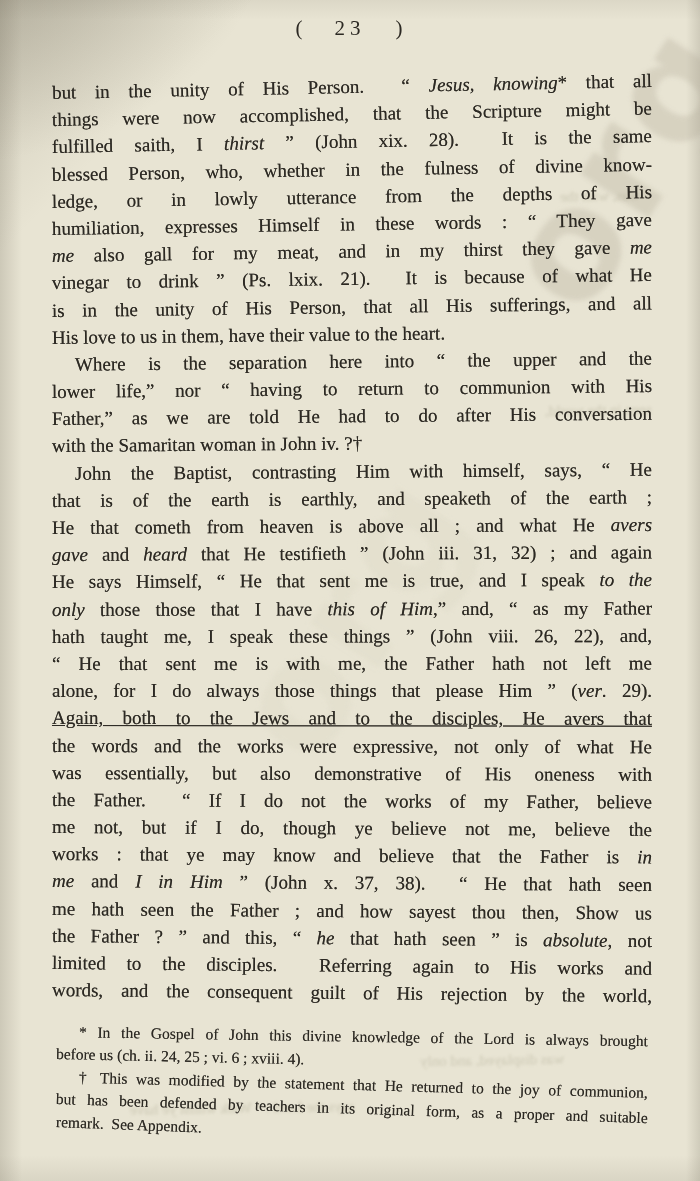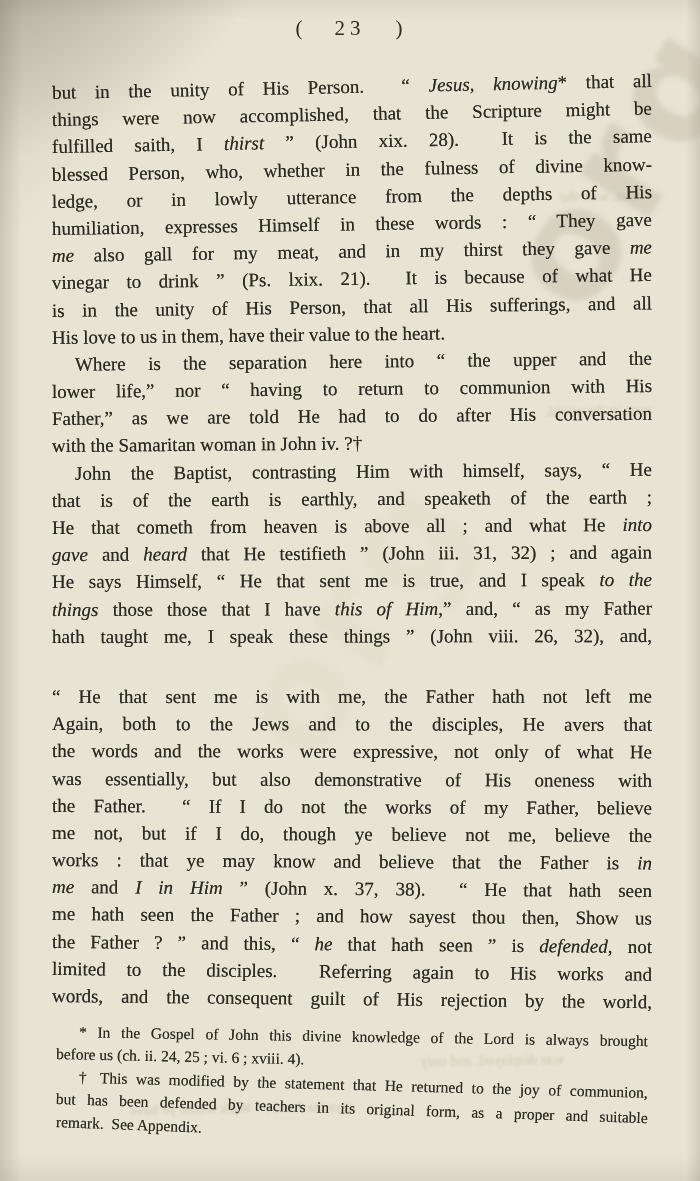--- a/index.html
+++ b/index.html
@@ -76,35 +76,36 @@
       <div class="line" style="transform: rotate(-0.83deg);"><i>me</i><span> also gall for my meat, and in my thirst they gave </span><i>me</i></div>
       <div class="line" style="transform: rotate(-0.78deg);"><span>vinegar to drink ” (Ps. lxix. 21).&nbsp; It is because of what He</span></div>
       <div class="line" style="transform: rotate(-0.73deg);"><span>is in the unity of His Person, that all His sufferings, and all</span></div>
       <div class="line noj" style="transform: rotate(-0.67deg);"><span>His love to us in them, have their value to the heart.</span></div>
       <div class="line ind" style="transform: rotate(-0.62deg);"><span>Where is the separation here into “ the upper and the</span></div>
       <div class="line" style="transform: rotate(-0.57deg);"><span>lower life,” nor “ having to return to communion with His</span></div>
       <div class="line" style="transform: rotate(-0.51deg);"><span>Father,” as we are told He had to do after His conversation</span></div>
       <div class="line noj" style="transform: rotate(-0.46deg);"><span>with the Samaritan woman in John iv. ?†</span></div>
       <div class="line ind" style="transform: rotate(-0.41deg);"><span>John the Baptist, contrasting Him with himself, says, “ He</span></div>
       <div class="line" style="transform: rotate(-0.35deg);"><span>that is of the earth is earthly, and speaketh of the earth ;</span></div>
-      <div class="line" style="transform: rotate(-0.3deg);"><span>He that cometh from heaven is above all ; and what He </span><i>into</i></div>
+      <div class="line" style="transform: rotate(-0.3deg);"><span>He that cometh from heaven is above all ; and what He </span><i>avers</i></div>
       <div class="line" style="transform: rotate(-0.25deg);"><i>gave</i><span> and </span><i>heard</i><span> that He testifieth ” (John iii. 31, 32) ; and again</span></div>
       <div class="line" style="transform: rotate(-0.2deg);"><span>He says Himself, “ He that sent me is true, and I speak </span><i>to the</i></div>
-      <div class="line" style="transform: rotate(-0.14deg);"><i>things</i><span> those those that I have </span><i>this of Him</i><span>,” and, “ as my Father</span></div>
-      <div class="line" style="transform: rotate(-0.09deg);"><span>hath taught me, I speak these things ” (John viii. 26, 32), and,</span></div>
-      <div class="line" style="transform: rotate(-0.04deg); margin-top: 33px;"><span>“ He that sent me is with me, the Father hath not left me</span></div>
-      <div class="line" style="transform: rotate(0.07deg);"><span>Again, both to the Jews and to the disciples, He avers that</span></div>
+      <div class="line" style="transform: rotate(-0.14deg);"><i>only</i><span> those those that I have </span><i>this of Him</i><span>,” and, “ as my Father</span></div>
+      <div class="line" style="transform: rotate(-0.09deg);"><span>hath taught me, I speak these things ” (John viii. 26, 22), and,</span></div>
+      <div class="line" style="transform: rotate(-0.04deg);"><span>“ He that sent me is with me, the Father hath not left me</span></div>
+      <div class="line" style="transform: rotate(0.02deg);"><span>alone, for I do always those things that please Him ” (</span><i>ver</i><span>. 29).</span></div>
+      <div class="line" style="transform: rotate(0.07deg); text-decoration: underline;"><span>Again, both to the Jews and to the disciples, He avers that</span></div>
       <div class="line" style="transform: rotate(0.12deg);"><span>the words and the works were expressive, not only of what He</span></div>
       <div class="line" style="transform: rotate(0.18deg);"><span>was essentially, but also demonstrative of His oneness with</span></div>
       <div class="line" style="transform: rotate(0.23deg);"><span>the Father.&nbsp; “ If I do not the works of my Father, believe</span></div>
       <div class="line" style="transform: rotate(0.28deg);"><span>me not, but if I do, though ye believe not me, believe the</span></div>
       <div class="line" style="transform: rotate(0.33deg);"><span>works : that ye may know and believe that the Father is </span><i>in</i></div>
       <div class="line" style="transform: rotate(0.39deg);"><i>me</i><span> and </span><i>I in Him</i><span> ” (John x. 37, 38).&nbsp; “ He that hath seen</span></div>
       <div class="line" style="transform: rotate(0.44deg);"><span>me hath seen the Father ; and how sayest thou then, Show us</span></div>
-      <div class="line" style="transform: rotate(0.49deg);"><span>the Father ? ” and this, “ </span><i>he</i><span> that hath seen ” is </span><i>defended</i><span>, not</span></div>
+      <div class="line" style="transform: rotate(0.49deg);"><span>the Father ? ” and this, “ </span><i>he</i><span> that hath seen ” is </span><i>absolute</i><span>, not</span></div>
       <div class="line" style="transform: rotate(0.55deg);"><span>limited to the disciples.&nbsp; Referring again to His works and</span></div>
       <div class="line" style="transform: rotate(0.6deg);"><span>words, and the consequent guilt of His rejection by the world,</span></div>
     </div>
 
   <div class="footnotes" id="footnotes">
       <div class="line ind" style="transform: rotate(0.9deg);"><span>* In the Gospel of John this divine knowledge of the Lord is always brought</span></div>
       <div class="line noj" style="transform: rotate(1.22deg);"><span>before us (ch. ii. 24, 25 ; vi. 6 ; xviii. 4).</span></div>
       <div class="line ind" style="transform: rotate(1.54deg);"><span>† This was modified by the statement that He returned to the joy of communion,</span></div>
       <div class="line" style="transform: rotate(1.86deg);"><span>but has been defended by teachers in its original form, as a proper and suitable</span></div>
       <div class="line noj" style="transform: rotate(2.18deg);"><span>remark.&nbsp; See Appendix.</span></div>

